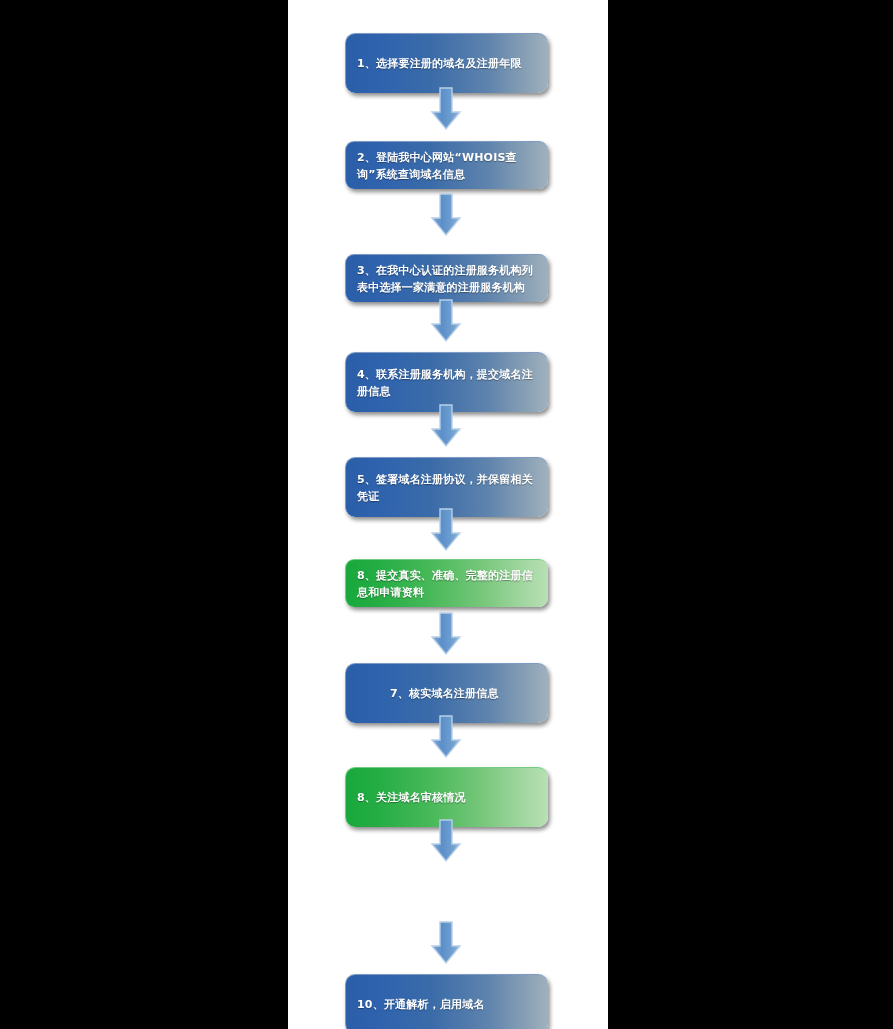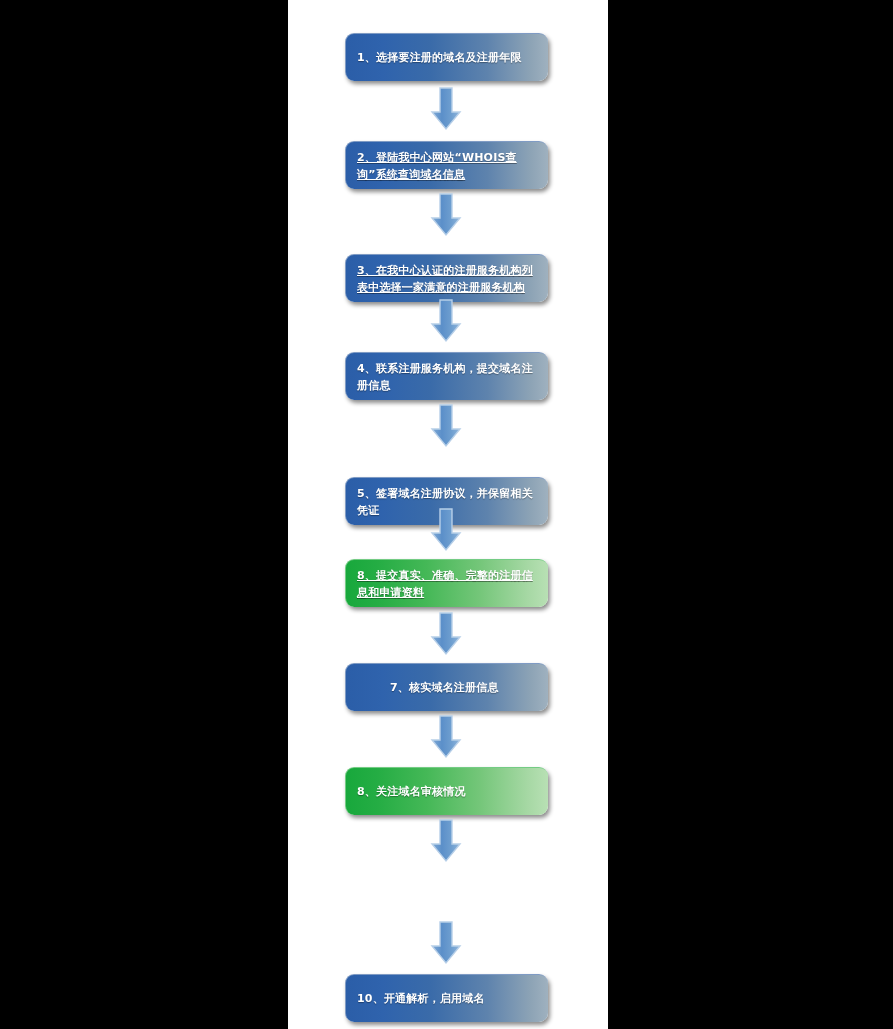--- a/index.html
+++ b/index.html
@@ -72,22 +72,22 @@
         #18a83c 0%,
         #25ad44 16%,
         #45b857 40%,
         #74c679 66%,
         #a6d8a4 90%,
         #b8e0b4 100%);
     border-top: 1px solid #74cc84;
     border-left: 1px solid #74cc84;
   }
 
-  .node.h1 { height: 48px; }
-  .node.h2 { height: 48px; text-decoration: underline; }
+  .node.h1 { height: 60px; border-radius: 10px; }
+  .node.h2 { height: 48px; }
 
   .arrow {
     position: absolute;
     left: 138px;
     width: 40px;
     height: 46px;
   }
   .arrow svg { display: block; }
 </style>
 </head>
@@ -133,21 +133,21 @@
 
     <div class="node blue h1" style="top:352px;">
       <span class="label">4、联系注册服务机构，提交域名注册信息</span>
     </div>
     <div class="arrow" style="top:403px;">
       <svg width="40" height="46" viewBox="0 0 40 46" xmlns="http://www.w3.org/2000/svg">
         <path d="M14 2 L26 2 L26 26 L34 26 L20 43 L6 26 L14 26 Z" fill="url(#ag1)" stroke="#b7cfe8" stroke-width="1.4"></path>
       </svg>
     </div>
 
-    <div class="node blue h1" style="top:477px;">
+    <div class="node blue h1" style="top:457px;">
       <span class="label">5、签署域名注册协议，并保留相关凭证</span>
     </div>
     <div class="arrow" style="top:507px;">
       <svg width="40" height="46" viewBox="0 0 40 46" xmlns="http://www.w3.org/2000/svg">
         <path d="M14 2 L26 2 L26 26 L34 26 L20 43 L6 26 L14 26 Z" fill="url(#ag1)" stroke="#b7cfe8" stroke-width="1.4"></path>
       </svg>
     </div>
 
     <div class="node green h2" style="top:559px;">
       <span class="label">8、提交真实、准确、完整的注册信息和申请资料</span>

